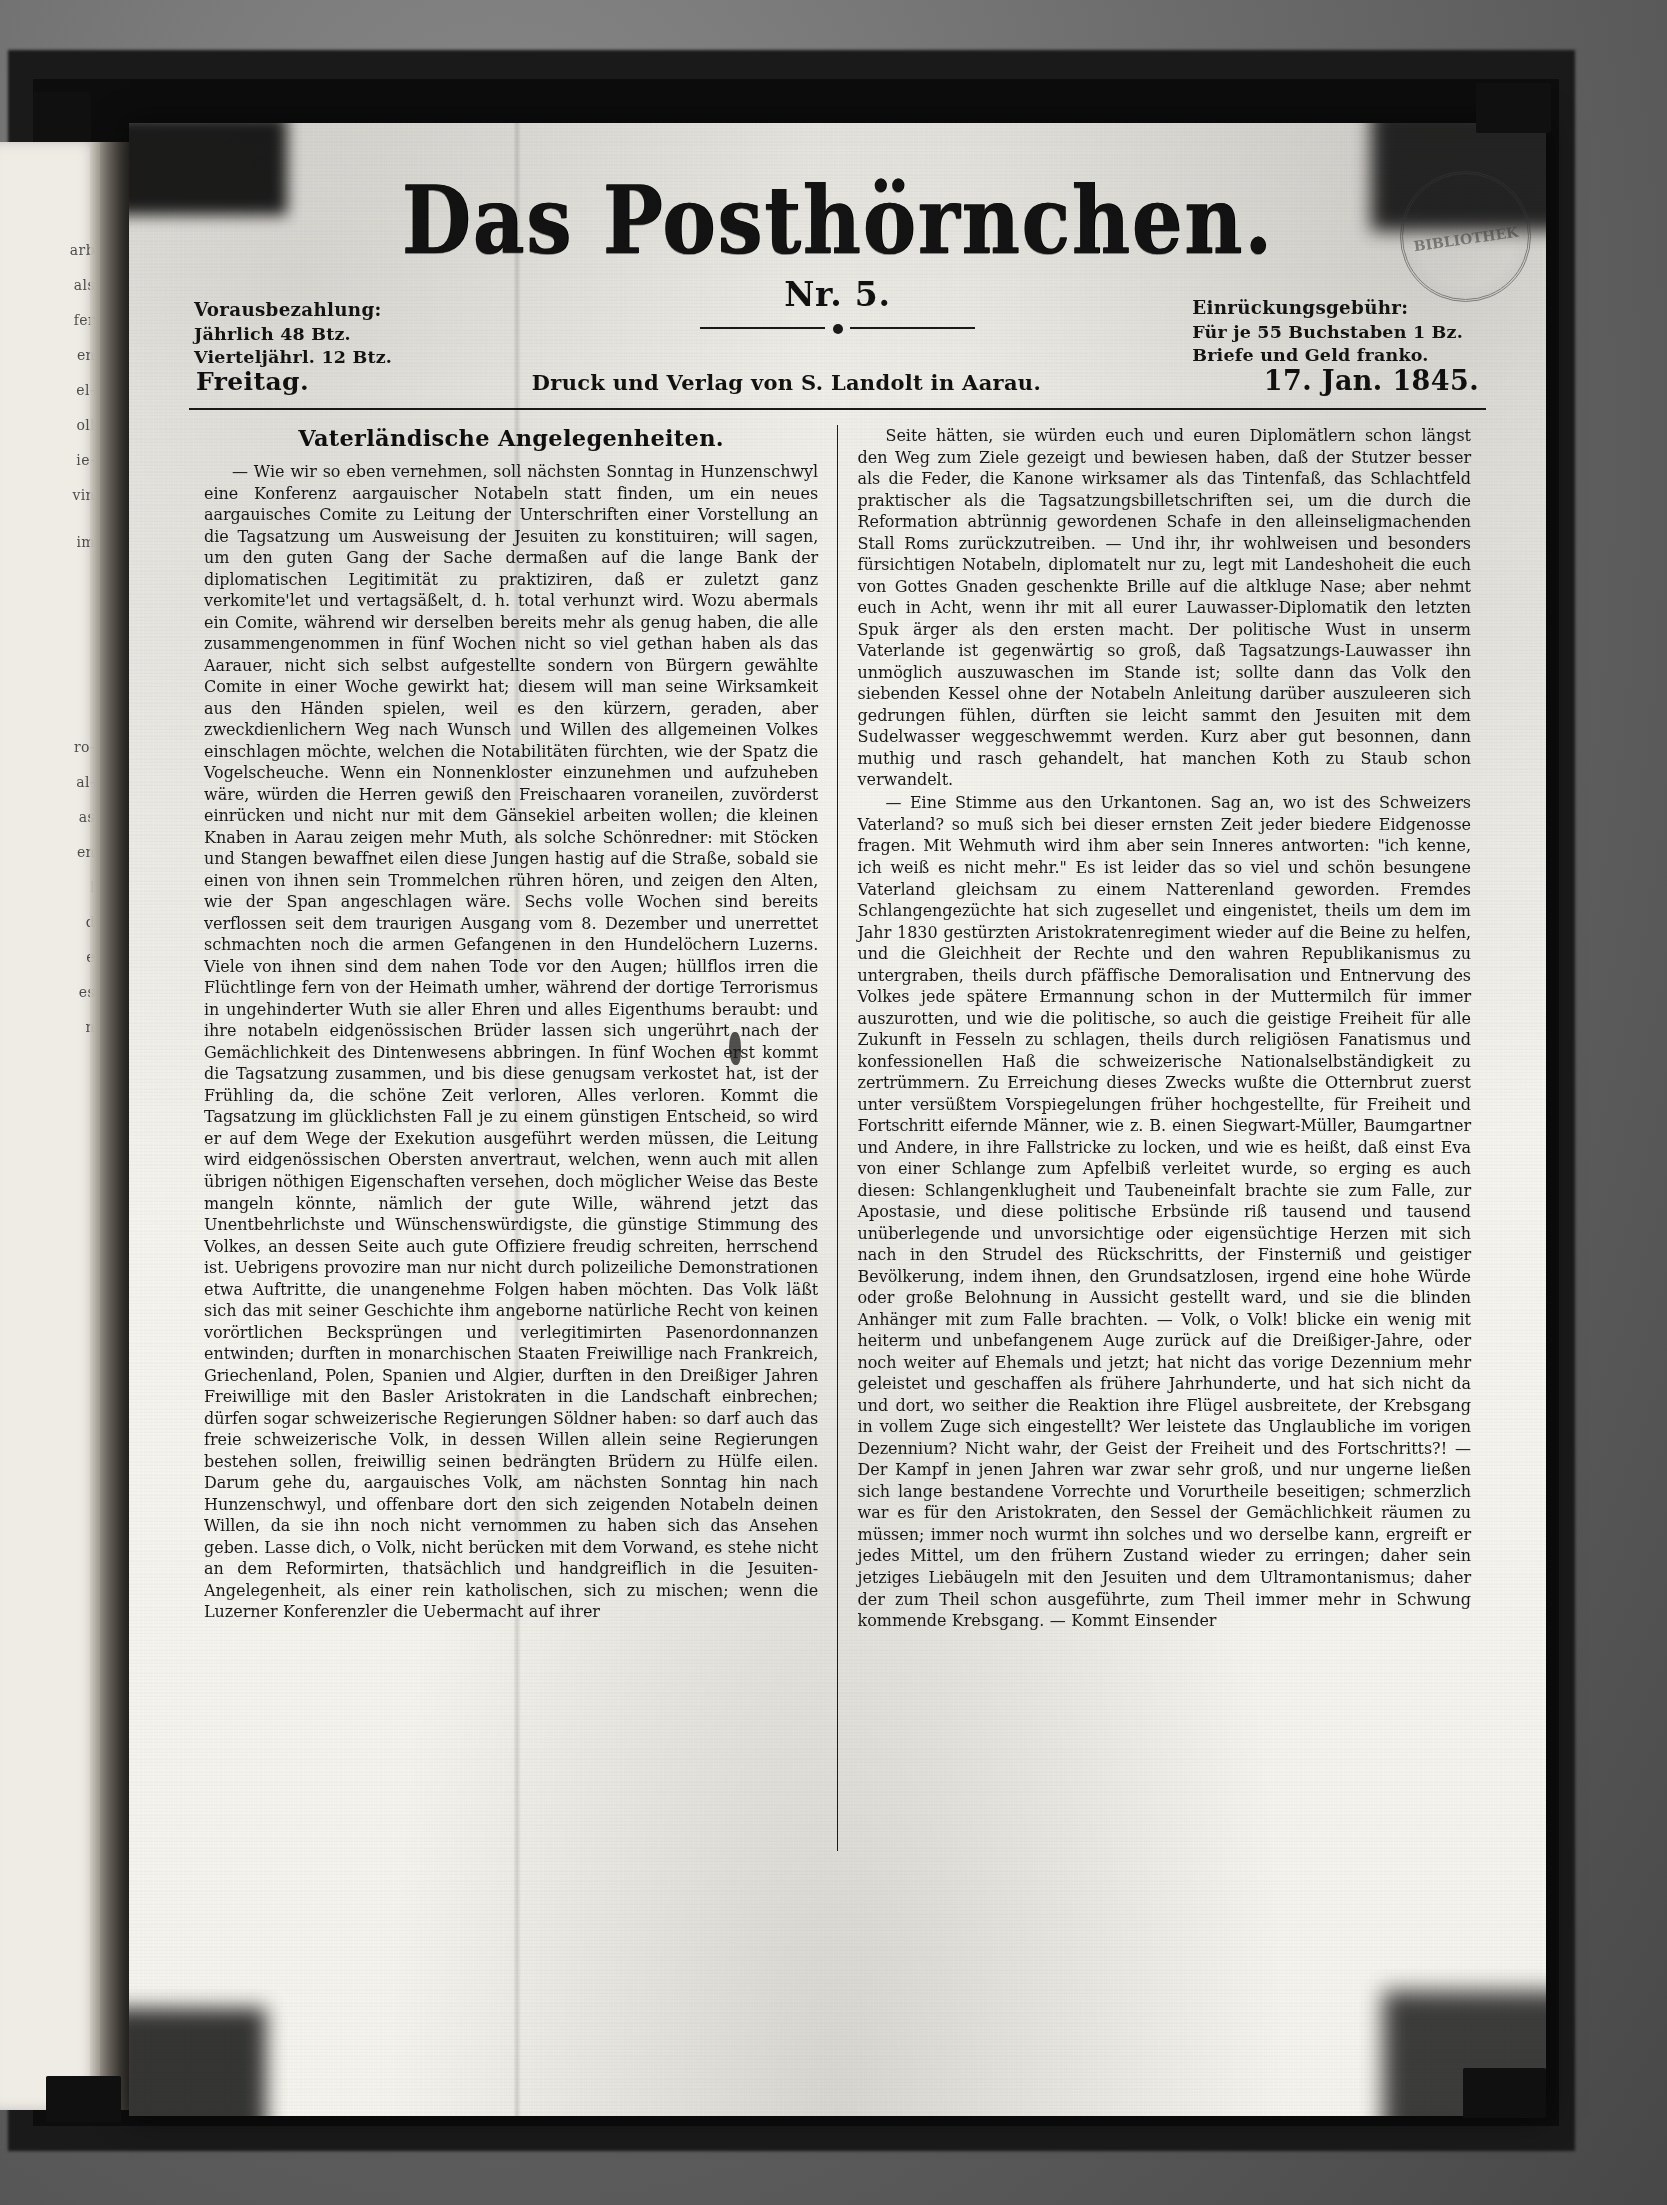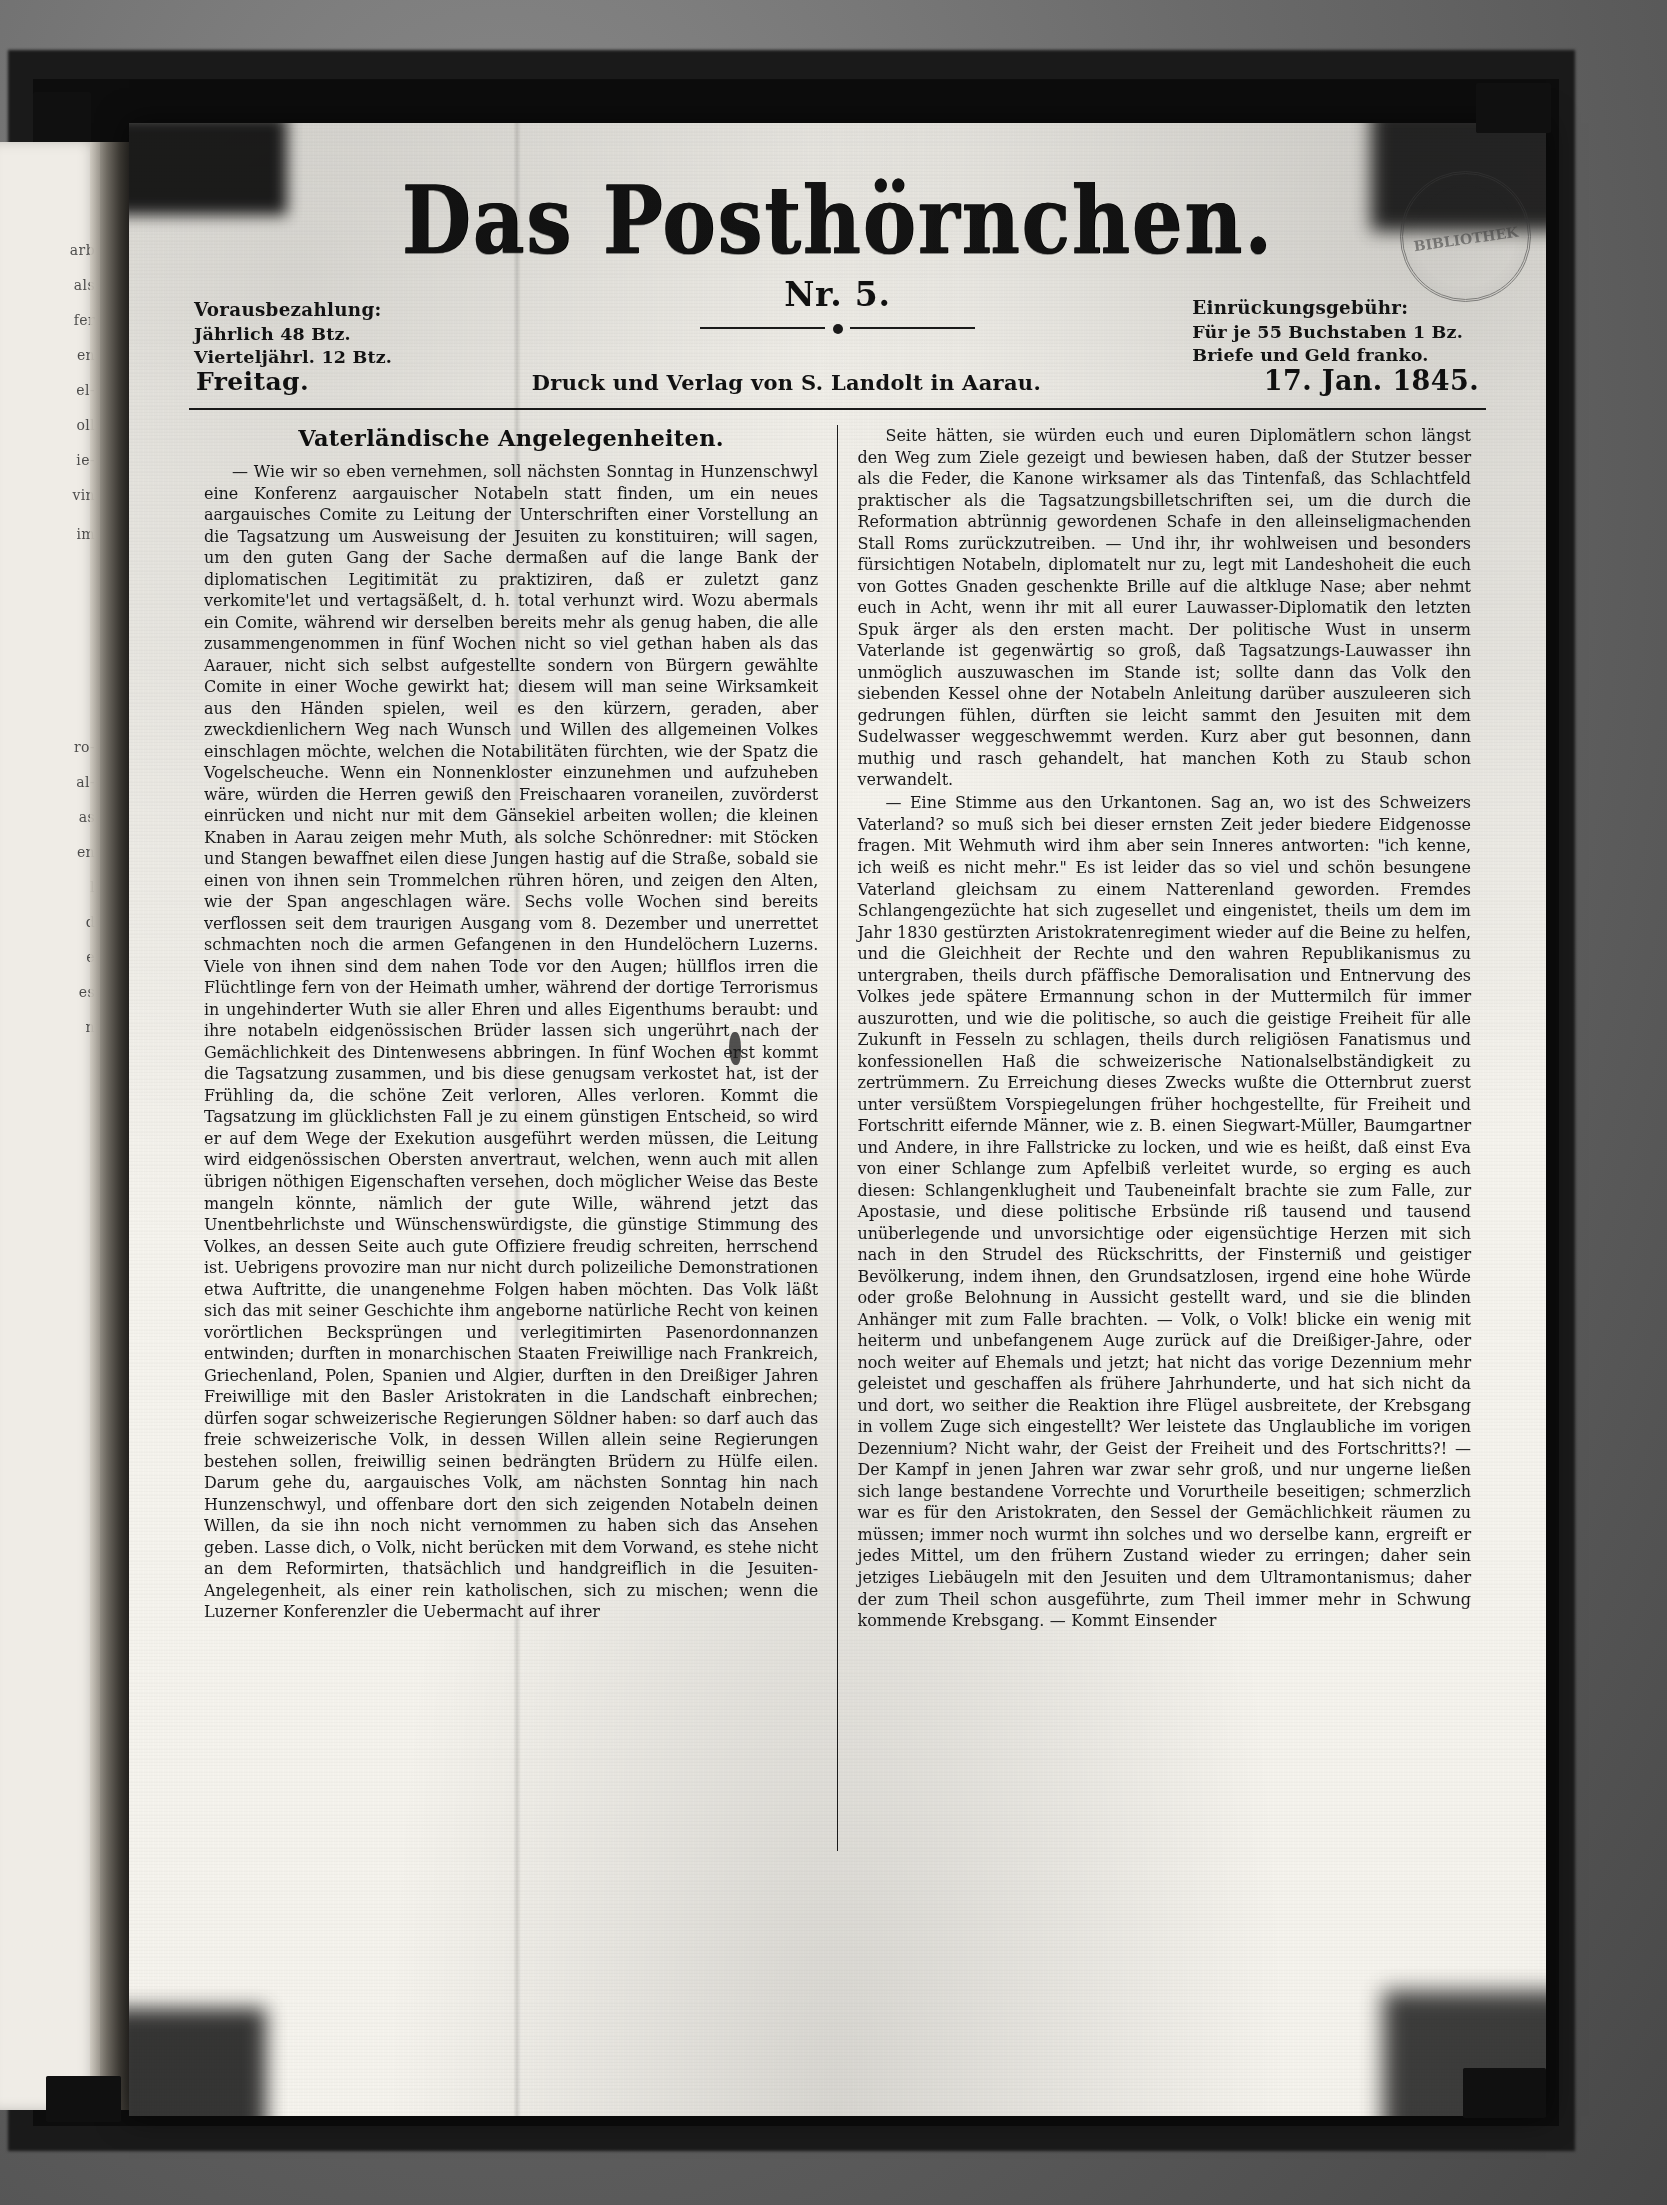--- a/index.html
+++ b/index.html
@@ -297,21 +297,21 @@
 
   <div class="leftsliver" id="sliver">
       <div class="frag" style="top: 100px;">arb</div>
       <div class="frag" style="top: 135px;">als</div>
       <div class="frag" style="top: 170px;">fer</div>
       <div class="frag" style="top: 205px;">en</div>
       <div class="frag" style="top: 240px;">el-</div>
       <div class="frag" style="top: 275px;">oll</div>
       <div class="frag" style="top: 310px;">ie-</div>
       <div class="frag" style="top: 345px;">vin</div>
-      <div class="frag" style="top: 384px; text-align: center;">im</div>
+      <div class="frag" style="top: 392px; text-align: center;">im</div>
       <div class="frag" style="top: 597px;">ro-</div>
       <div class="frag" style="top: 632px;">al-</div>
       <div class="frag" style="top: 667px;">as</div>
       <div class="frag" style="top: 702px;">en</div>
       <div class="frag" style="top: 737px;">l</div>
       <div class="frag" style="top: 772px;">d</div>
       <div class="frag" style="top: 807px;">e</div>
       <div class="frag" style="top: 842px;">es</div>
       <div class="frag" style="top: 877px;">n</div>
     </div>

